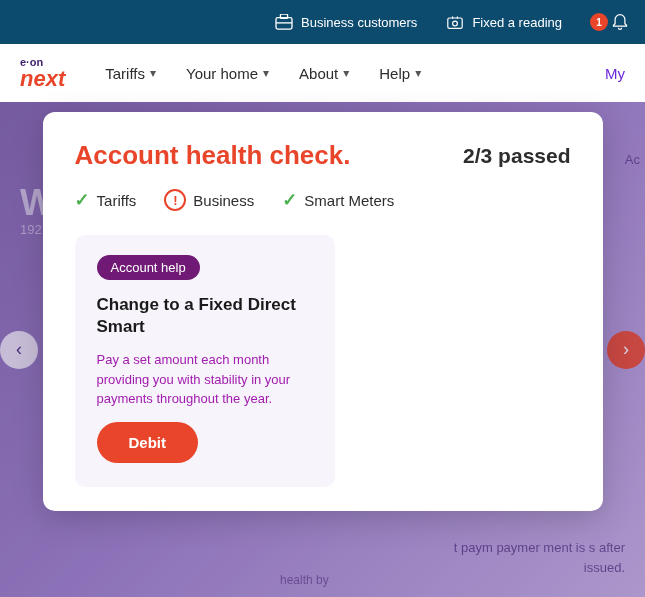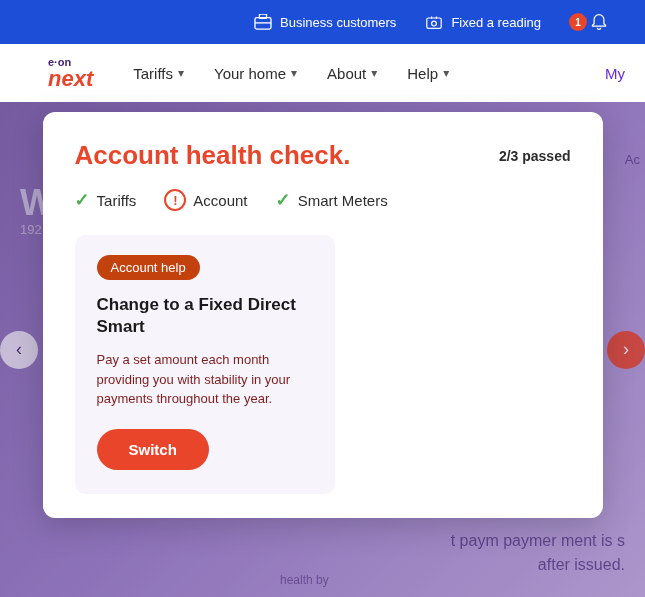--- a/index.html
+++ b/index.html
@@ -7,26 +7,26 @@
       font-family: Arial, sans-serif;
       width: 645px;
       height: 597px;
       overflow: hidden;
       position: relative;
       background: #f0eef8;
     }
 
     
     .top-bar {
-      background: #1d4ed8;
+      background: #0c4a6e;
       height: 44px;
       display: flex;
       align-items: center;
       justify-content: flex-end;
-      padding: 0 36px;
+      padding: 0 15px;
       gap: 28px;
     }
     .top-bar-item {
       display: flex;
       align-items: center;
       gap: 7px;
       color: #fff;
       font-size: 13px;
       cursor: pointer;
     }
@@ -61,21 +61,20 @@
       height: 58px;
       display: flex;
       align-items: center;
       padding: 0 20px;
       gap: 30px;
     }
     .logo-area {
       display: flex;
       align-items: center;
       margin-right: 10px;
-      margin-left: 28px;
     }
     .logo-text {
       font-size: 11px;
       color: #3d1d6e;
       font-weight: bold;
       line-height: 1;
     }
     .logo-next {
       font-size: 22px;
       color: #e8452a;
@@ -168,21 +167,21 @@
       justify-content: center;
       font-size: 18px;
       color: #fff;
       cursor: pointer;
     }
     .page-bg-bottom-text {
       position: absolute;
       bottom: 20px;
       right: 20px;
       color: #3d1d6e;
-      font-size: 16px;
+      font-size: 13px;
       line-height: 1.5;
       max-width: 180px;
       text-align: right;
       opacity: 0.75;
     }
     .page-bg-energy-text {
       position: absolute;
       bottom: 10px;
       left: 280px;
       color: #3d1d6e;
@@ -220,21 +219,21 @@
       justify-content: space-between;
       margin-bottom: 18px;
       gap: 43px;
     }
     .modal-title {
       font-size: 26px;
       font-weight: bold;
       color: #e8452a;
     }
     .modal-passed {
-      font-size: 14px;
+      font-size: 21px;
       font-weight: bold;
       color: #2d2d2d;
     }
 
     .modal-checks {
       display: flex;
       gap: 28px;
       margin-bottom: 24px;
       align-items: center;
     }
@@ -264,41 +263,41 @@
     }
 
     
     .info-card {
       background: #f7f4fb;
       border-radius: 10px;
       padding: 20px 22px 24px 22px;
       max-width: 260px;
     }
     .info-badge {
-      background: #c2410c;
+      background: #701a75;
       color: #fff;
       border-radius: 20px;
       padding: 5px 14px;
       font-size: 13px;
       font-weight: 500;
       display: inline-block;
       margin-bottom: 14px;
     }
     .info-card-title {
       font-size: 17px;
       font-weight: bold;
       color: #1a1a1a;
       margin-bottom: 12px;
       line-height: 1.3;
     }
     .info-card-desc {
       font-size: 13px;
-      color: #7f1d1d;
+      color: #a21caf;
       line-height: 1.5;
-      margin-bottom: 20px;
+      margin-bottom: 13px;
     }
     .switch-btn {
       background: #e8452a;
       color: #fff;
       border: none;
       border-radius: 25px;
       padding: 12px 32px;
       font-size: 15px;
       font-weight: 600;
       cursor: pointer;
@@ -394,29 +393,29 @@
 
     <div class="modal-checks">
 
       <div class="check-item">
         <span class="check-green">✓</span>
         <span>Tariffs</span>
       </div>
 
       <div class="check-item">
         <div class="check-warning">!</div>
-        <span>Account</span>
+        <span>Business</span>
       </div>
 
       <div class="check-item">
         <span class="check-green">✓</span>
         <span>Smart Meters</span>
       </div>
     </div>
 
     <div class="info-card">
       <div class="info-badge">Account help</div>
       <div class="info-card-title">Change to a Fixed Direct Smart</div>
       <div class="info-card-desc">Pay a set amount each month providing you with stability in your payments throughout the year.</div>
-      <button class="switch-btn">Switch</button>
+      <button class="switch-btn">Debit</button>
     </div>
   </div>
 </div>
 
 </body></html>

